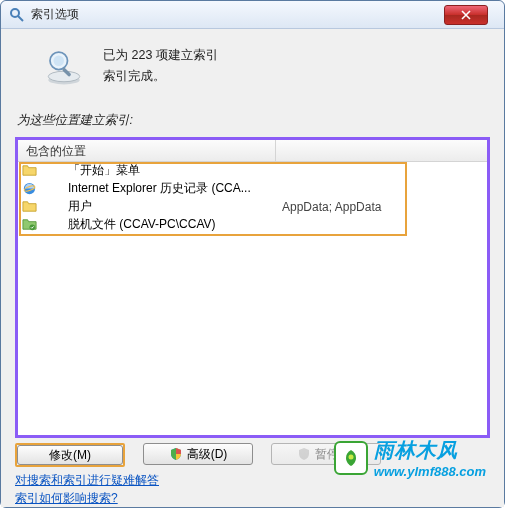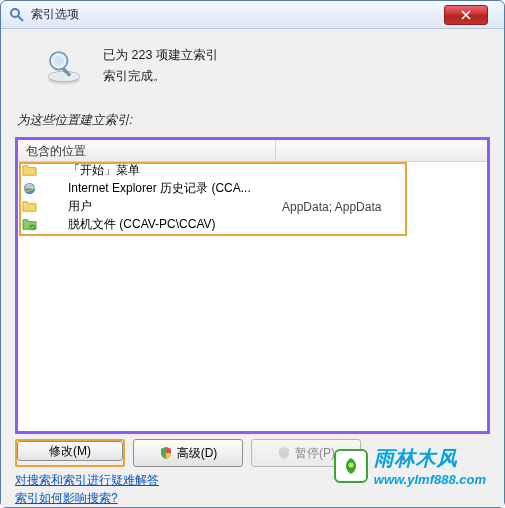--- a/index.html
+++ b/index.html
@@ -45,36 +45,36 @@
   .col-loc { flex: 0 0 258px; }
   .col-ex { flex:1; }
   .rows { flex:1; background:#fff; position:relative; font-size:12px; }
   .row { display:flex; height:18px; align-items:center; }
   .cell-loc { flex:0 0 258px; padding-left:4px; display:flex; align-items:center; white-space:nowrap; overflow:hidden;gap:28px; }
   .cell-ex { flex:1; padding-left:6px; color:#444; }
   .cell-loc .ico { width:15px; height:15px; margin-right:3px; flex:0 0 15px; }
   .highlight-box {
     position:absolute; border:2px solid #e8a33c; pointer-events:none;
   }
-  .btn-row { display:flex; gap:8px; margin-top:5px; }
+  .btn-row { display:flex; gap:18px; margin-top:5px; }
   .btn {
-    height:28px; min-width:110px; padding:0 10px;
+    height:22px; min-width:110px; padding:0 10px;
     border:1px solid #8e8e8e; border-radius:3px;
     background: linear-gradient(#fdfdfd,#e3e3e3);
     font-size:12px; display:flex; align-items:center; justify-content:center; gap:4px;
     cursor:pointer;
   }
   .btn.disabled { color:#8a8a8a; border-color:#b5b5b5; cursor:default; background:linear-gradient(#f6f6f6,#eaeaea);}
   .btn .bico { width:14px; height:14px; }
   .btn-highlight { border:2px solid #e8a33c; padding:0; border-radius:2px; display:inline-block; }
   .btn-highlight .btn { min-width:106px; height:20px; }
   .links { margin-top:4px; font-size:12px; }
   .links a { color:#0a54c2; text-decoration:underline; display:block; line-height:1.5; cursor:pointer; }
   .watermark {
-    position:absolute; right:18px; bottom:20px; text-align:left;
+    position:absolute; right:18px; bottom:28px; text-align:left;
     display:flex; align-items:center; gap:6px;
   }
   .wm-badge { width:34px; height:34px; background:#fff; border:2px solid #3aa535; border-radius:6px; display:flex; align-items:center; justify-content:center;}
   .wm-text { display:flex; flex-direction:column; }
   .wm-cn { font-size:20px; font-weight:700; color:#07a0e0; font-style:italic; letter-spacing:1px; }
   .wm-url { font-size:13px; font-weight:700; color:#07a0e0; font-style:italic; }
 </style>
 </head>
 <body>
 

